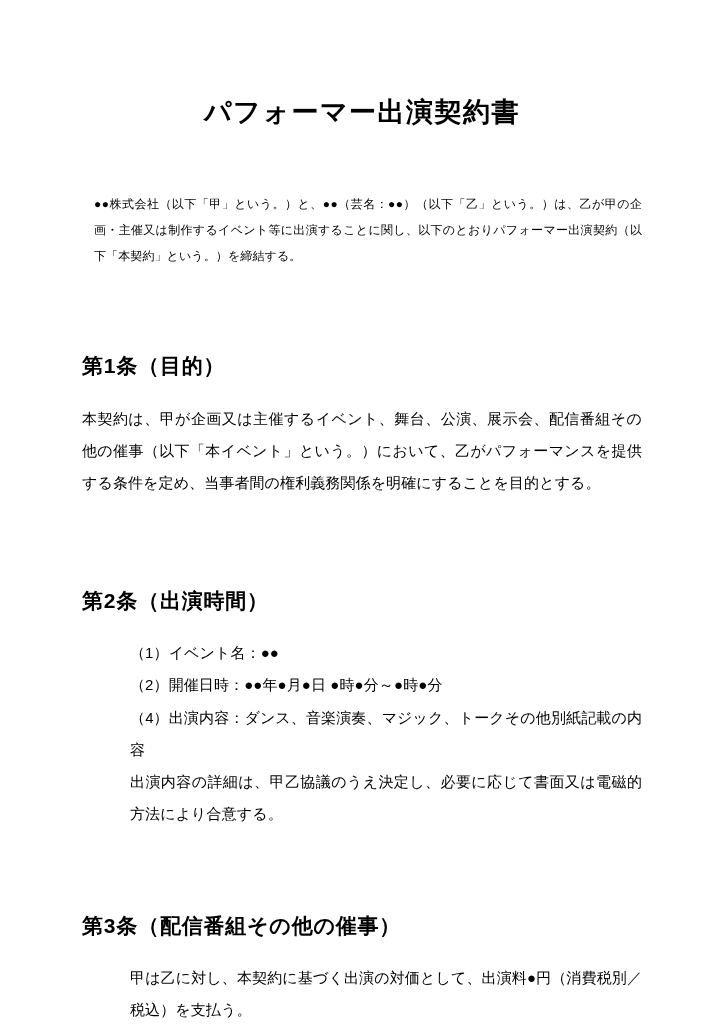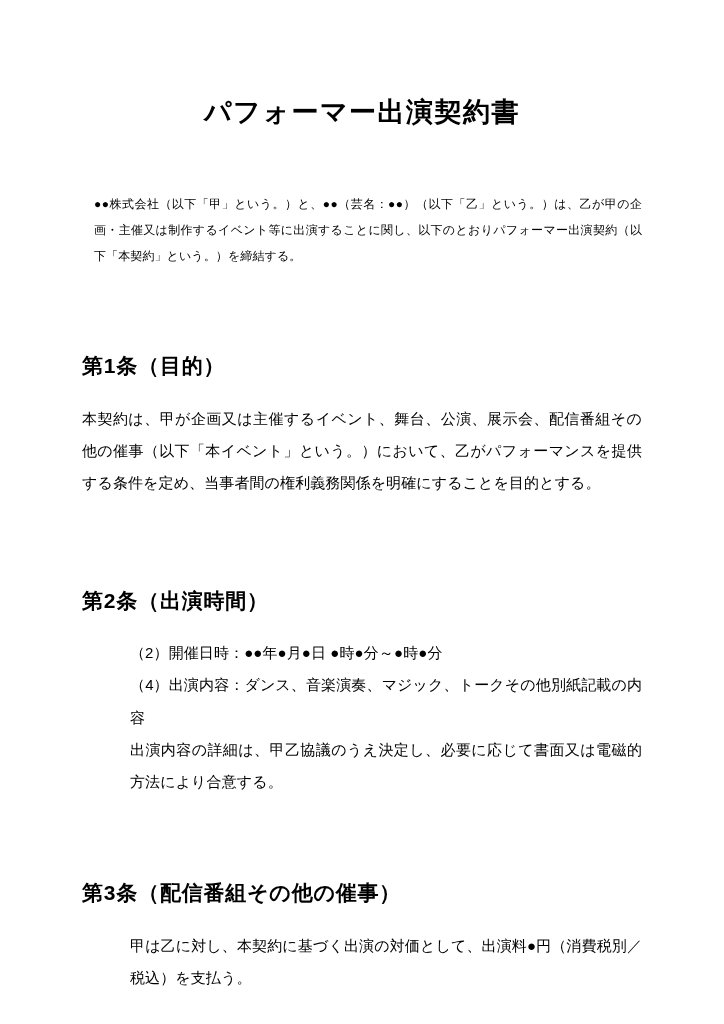--- a/index.html
+++ b/index.html
@@ -82,20 +82,21 @@
     <div class="article-body">
       <p>本契約は、甲が企画又は主催するイベント、舞台、公演、展示会、配信番組その他の催事（以下「本イベント」という。）において、乙がパフォーマンスを提供する条件を定め、当事者間の権利義務関係を明確にすることを目的とする。</p>
     </div>
   </section>
 
   <div class="spacer-2"></div>
 
   <section class="article">
     <h2 class="article-heading">第2条（出演時間）</h2>
     <div class="article-body indented">
+      <p class="list-line">（1）イベント名：●●</p>
       <p class="list-line">（2）開催日時：●●年●月●日 ●時●分～●時●分</p>
       <p class="list-line">（4）出演内容：ダンス、音楽演奏、マジック、トークその他別紙記載の内容</p>
       <p class="list-line">出演内容の詳細は、甲乙協議のうえ決定し、必要に応じて書面又は電磁的方法により合意する。</p>
     </div>
   </section>
 
   <div class="spacer-3"></div>
 
   <section class="article">
     <h2 class="article-heading">第3条（配信番組その他の催事）</h2>

